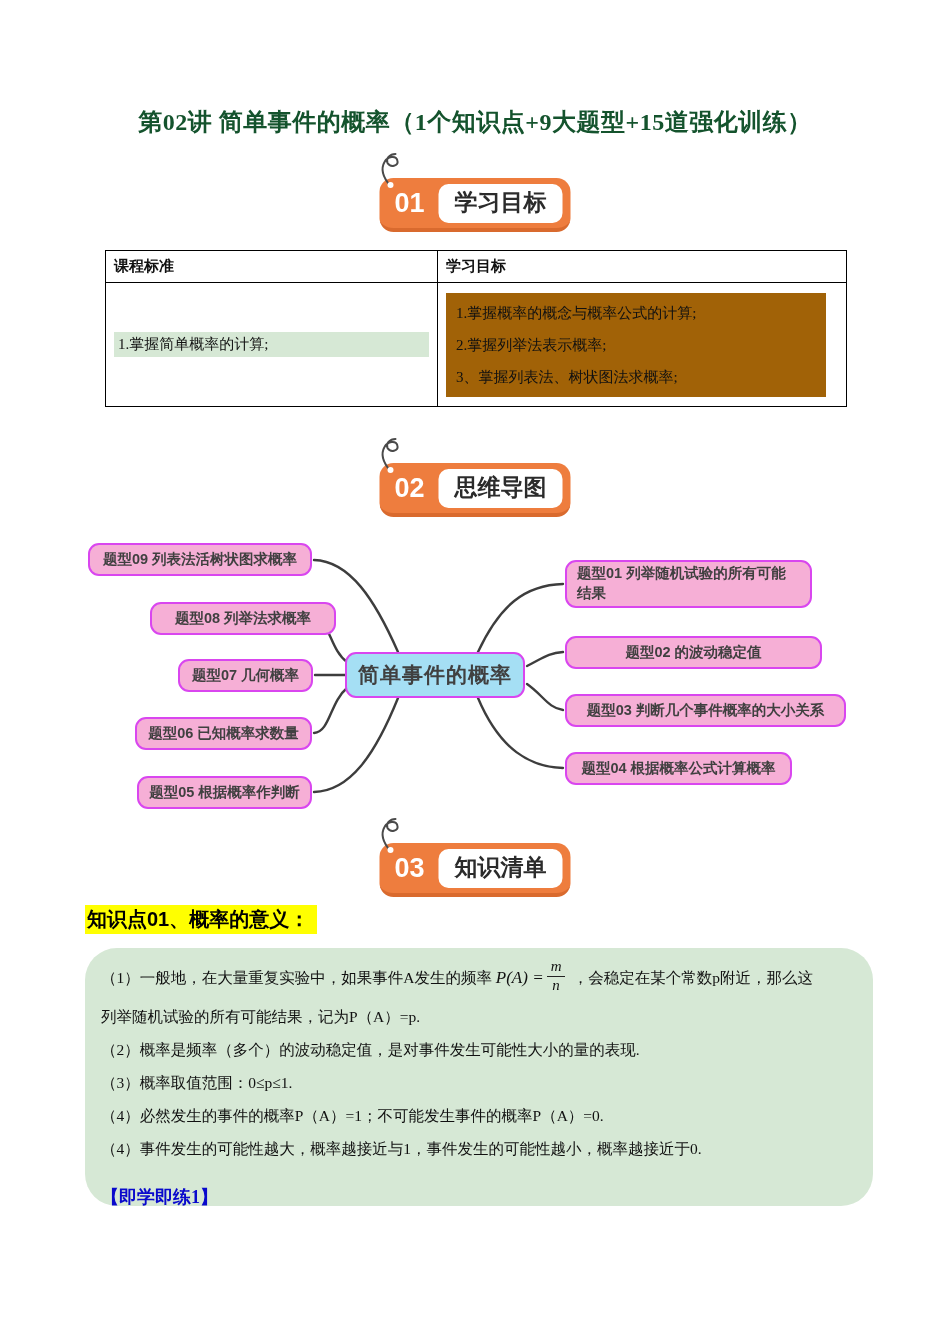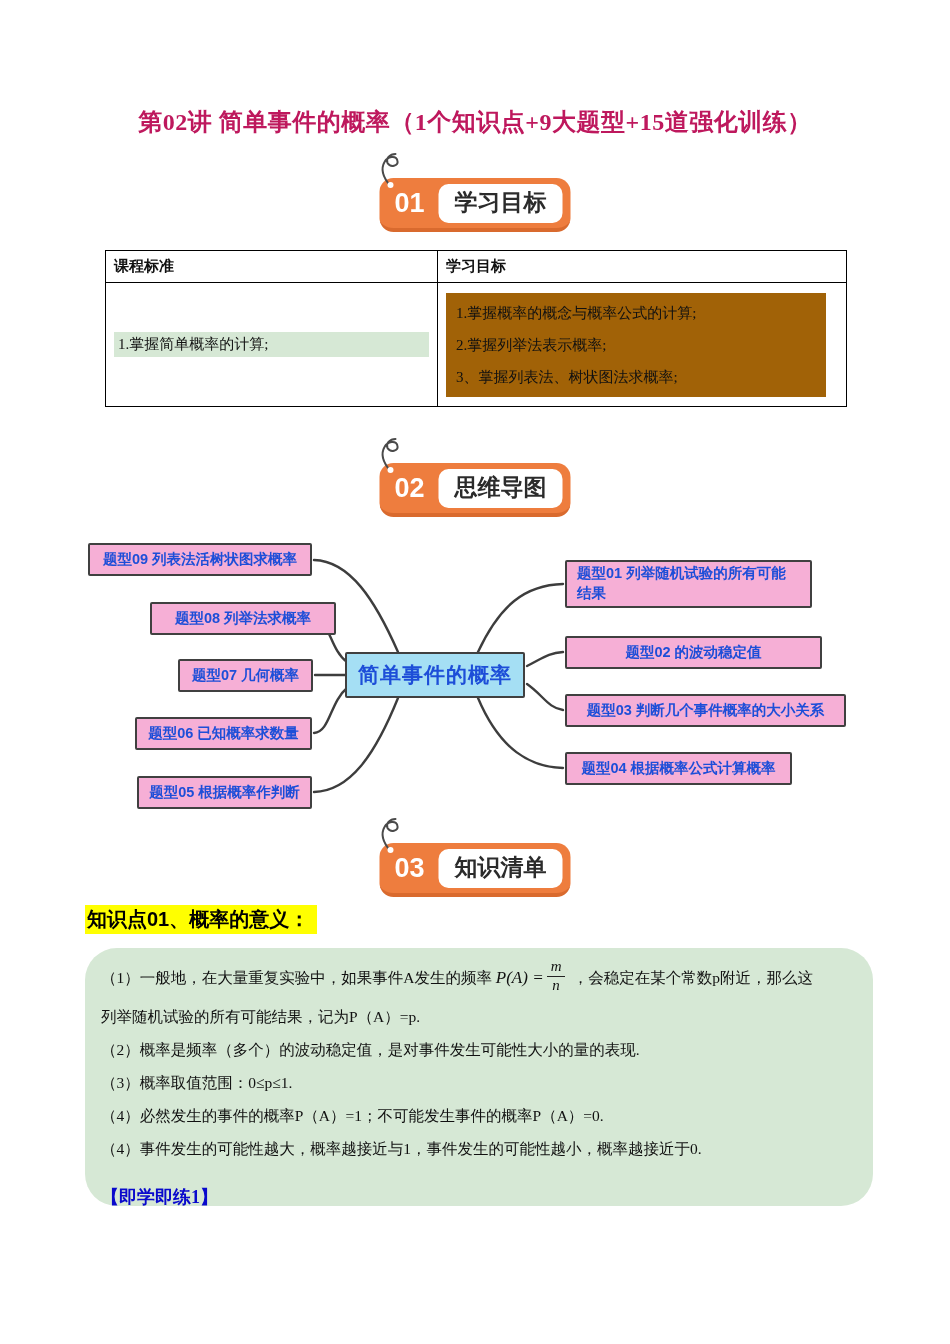--- a/index.html
+++ b/index.html
@@ -5,21 +5,21 @@
   * { margin:0; padding:0; box-sizing:border-box; }
   html,body { background:#ffffff; }
   .page {
     position:relative; width:950px; height:1344px; margin:0 auto;
     background:#ffffff; overflow:hidden;
     font-family:"Liberation Serif","DejaVu Serif",serif; color:#111;
   }
   
   .doc-title {
     position:absolute; top:106px; left:0; width:100%;
-    text-align:center; font-weight:bold; font-size:24px; color:#be185d;
+    text-align:center; font-weight:bold; font-size:24px; color:#14532d;
     letter-spacing:0.5px;
   }
   
   .badge {
     position:absolute; left:50%; transform:translateX(-50%);
     display:flex; align-items:center; gap:7px;
     background:#EE7D3E; border-radius:14px;
     padding:6px 8px 6px 8px; border-bottom:4px solid #D96A2E;
     height:54px;
   }
@@ -53,23 +53,23 @@
   .green-block {
     background:#a16207; padding:8px 10px; width:97%;
   }
   .green-block p { margin:0; padding:3px 0 10px 0; font-size:15px; }
   .green-block p:last-child { padding-bottom:2px; }
   
   .mindmap { position:absolute; left:0; top:530px; width:950px; height:300px; }
   .mm-svg { position:absolute; left:0; top:0; }
   .mm-node, .mm-center {
     position:absolute; display:flex; align-items:center; justify-content:center;
-    border:2px solid #404040; border-radius:2px;
-    font-family:"Liberation Sans","DejaVu Sans",sans-serif;
-    font-weight:bold; color:#1d4ed8; text-align:center;
+    border:2px solid #d946ef; border-radius:11px;
+    font-family:"Liberation Sans","DejaVu Sans",sans-serif;
+    font-weight:bold; color:#404040; text-align:center;
   }
   .mm-node { background:#F6AFD6; font-size:14.5px; padding:2px 8px; }
   .mm-node.two-line { justify-content:flex-start; text-align:left; line-height:1.35; padding:2px 10px; }
   .mm-center { background:#A5DFF4; font-size:21px; letter-spacing:1px; }
   
   .kp-heading { position:absolute; left:85px; top:906px; }
   .kp-heading span {
     background:#FFFF00; color:#000;
     font-family:"Liberation Sans","DejaVu Sans",sans-serif;
     font-weight:bold; font-size:20px; padding:3px 8px 4px 2px;

